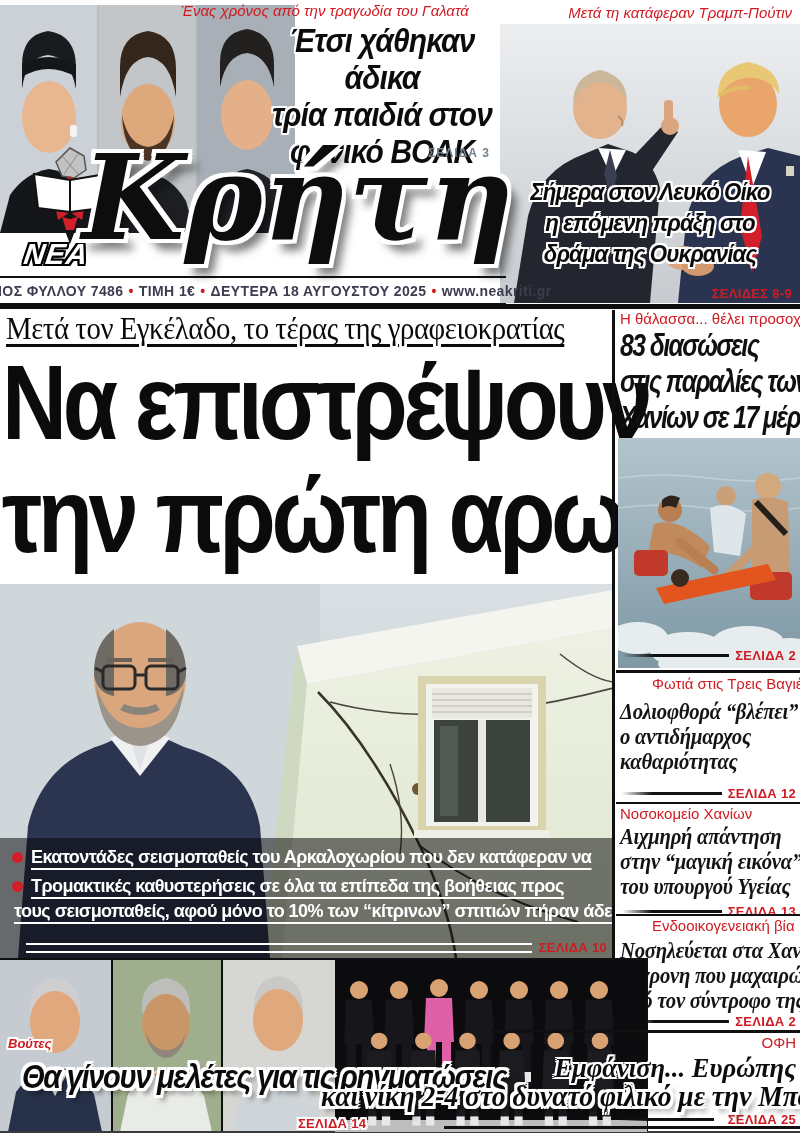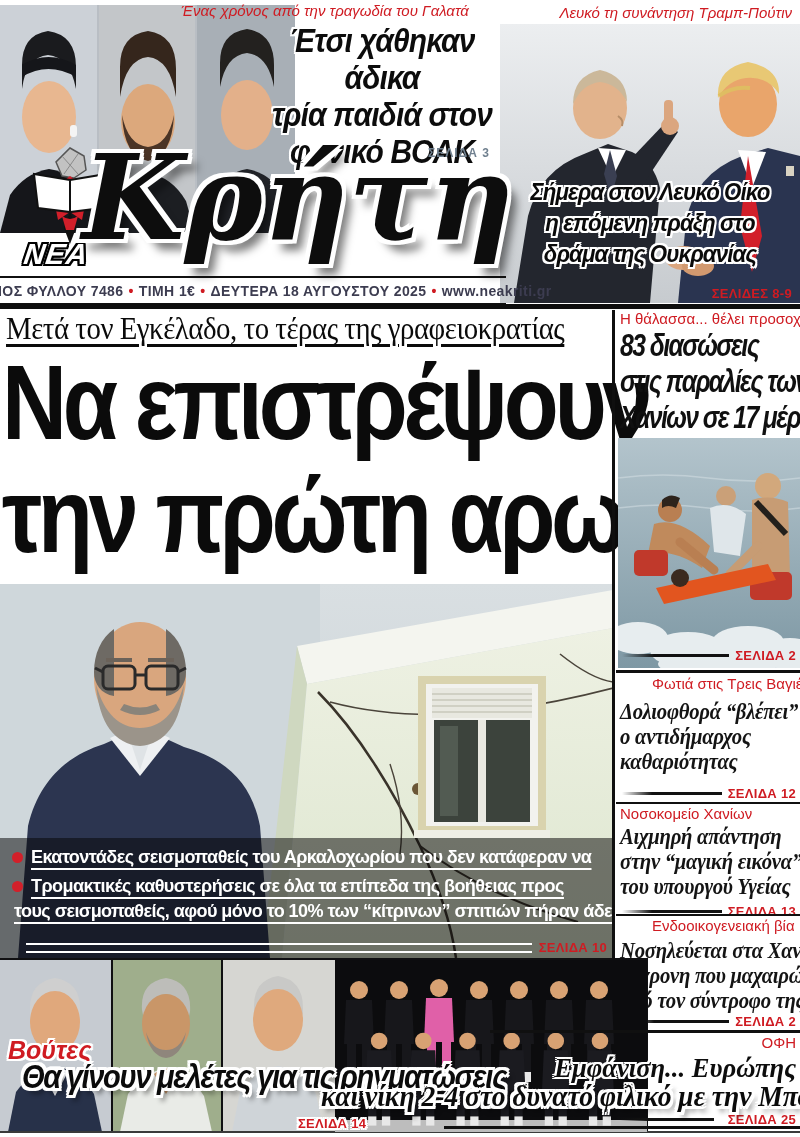--- a/index.html
+++ b/index.html
@@ -64,21 +64,21 @@
   .sb-headline-serif { font-family:"Liberation Serif", serif; font-weight:bold; font-style:italic;
     font-size:23px; line-height:25px; letter-spacing:-.3px; color:#141414; white-space:nowrap;
     transform:scaleX(.9); transform-origin:left top; }
   .rule-h { background:#101010; height:3px; }
 
   .ofi-h1 { width:366px; text-align:right; font-family:"Liberation Serif", serif; font-weight:bold; font-style:italic;
     font-size:28px; color:#0d0d0d; white-space:nowrap; transform:scaleX(.95); transform-origin:right top; }
   .ofi-h2 { width:502px; text-align:right; font-family:"Liberation Serif", serif; font-weight:bold; font-style:italic;
     font-size:29px; color:#0b0b0b; white-space:nowrap; transform:scaleX(.95); transform-origin:right top; }
 
-  .voutes-kicker { font-weight:bold; font-style:italic; font-size:25px; color:#cf1b22; }
+  .voutes-kicker { font-weight:bold; font-style:italic; font-size:13px; color:#cf1b22; }
   .voutes-headline { font-weight:bold; font-style:italic; font-size:33px; letter-spacing:-1.5px; color:#0b0b0b;
     white-space:nowrap; transform:scaleX(.88); transform-origin:left top; }
 </style>
 </head>
 <body>
 
 <div class="page">
 
   <svg class="abs" style="left:0;top:5px;" width="295" height="228" viewBox="0 0 295 228">
     <rect width="295" height="228" fill="#b9bec4"></rect>
@@ -104,21 +104,21 @@
 
   <div class="abs red-kicker italic" style="left:170px; top:3px; width:310px; text-align:center;">Ένας χρόνος από την τραγωδία του Γαλατά</div>
 
   <div class="abs boak-headline halo" style="left:252px; top:22px;">
     <div>Έτσι χάθηκαν άδικα</div>
     <div>τρία παιδιά στον</div>
     <div>φονικό ΒΟΑΚ</div>
   </div>
   <div class="abs grey-page" style="left:428px; top:146px;">ΣΕΛΙΔΑ 3</div>
 
-  <div class="abs red-kicker italic" style="right:8px; top:5px;">Λευκό τη συνάντηση Τραμπ-Πούτιν</div>
+  <div class="abs red-kicker italic" style="right:8px; top:5px;">Μετά τη κατάφεραν Τραμπ-Πούτιν</div>
 
   <svg class="abs" style="left:500px; top:24px;" width="300" height="279" viewBox="0 0 300 279">
     <defs>
       <linearGradient id="tpbg" x1="0" y1="0" x2="0" y2="1">
         <stop offset="0" stop-color="#eceef0"></stop>
           <stop offset="1" stop-color="#c7cbcf"></stop>
       </linearGradient>
     </defs>
     <rect width="300" height="279" fill="url(#tpbg)"></rect>
 

